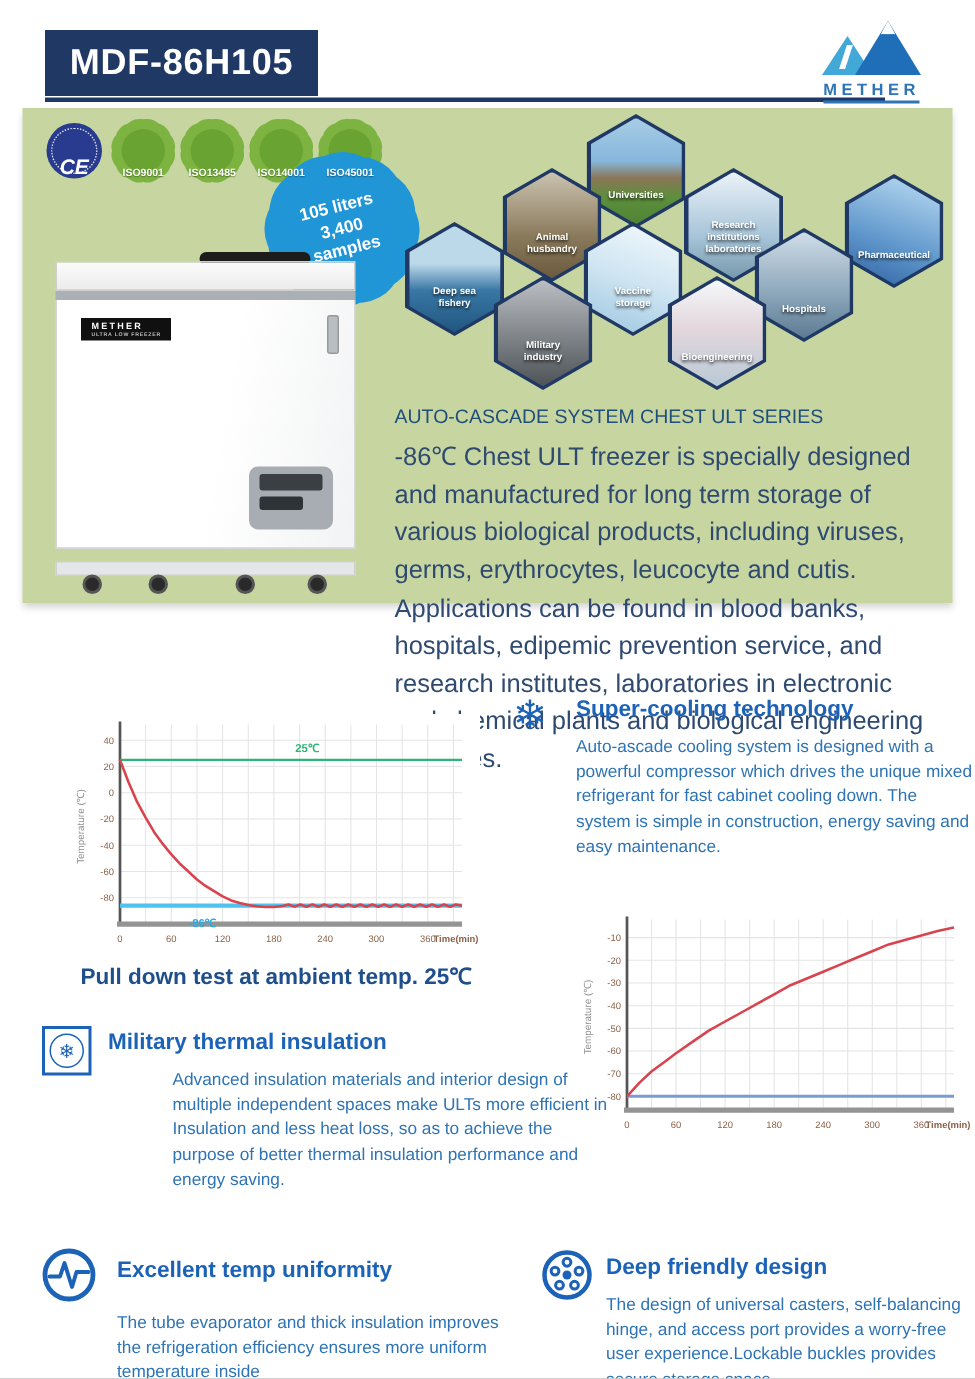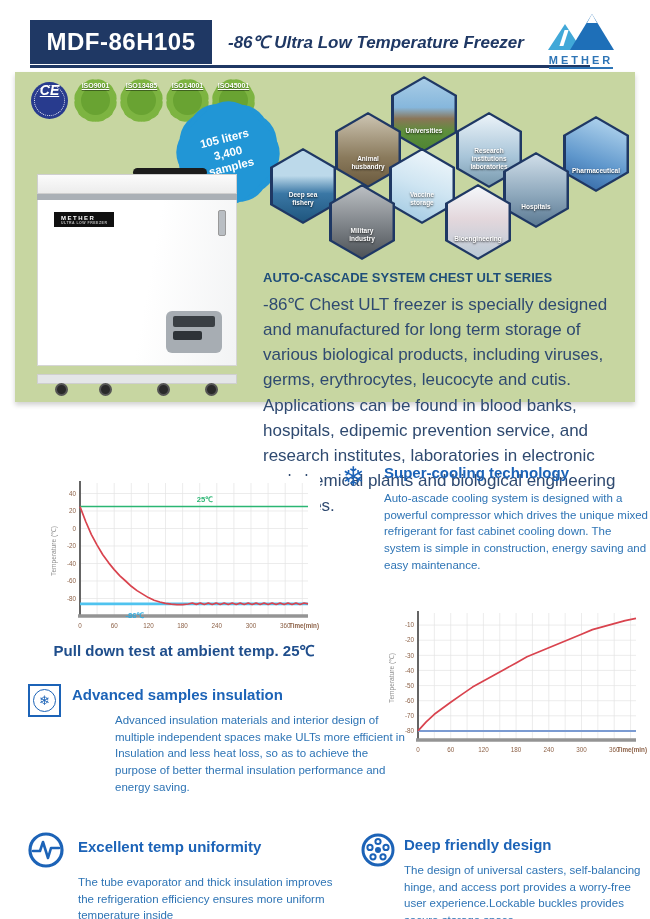--- a/index.html
+++ b/index.html
@@ -16,21 +16,21 @@
   .tri-left { left:10px; top:12px; width:34px; height:26px; background:#41A8D8; clip-path:polygon(50% 0,100% 100%,0 100%); }
   .tri-right { left:32px; top:2px; width:44px; height:36px; background:#1E6FB8; clip-path:polygon(50% 0,100% 100%,0 100%); }
   .tri-cap { left:49px; top:2px; width:10px; height:9px; background:#fff; clip-path:polygon(50% 0,100% 100%,0 100%); }
   .bolt { position:absolute; left:24px; top:18px; width:4px; height:16px; background:#fff; transform:skewX(-18deg); }
   .logo-text { font-size:11px; font-weight:bold; letter-spacing:3px; color:#2E75B6; border-bottom:2px solid #2E75B6; display:inline-block; padding-bottom:1px; }
 
   
   .green { position:absolute; left:15px; top:72px; width:620px; height:330px; background:#C7D6A1; box-shadow:0 3px 5px rgba(0,0,0,.18); }
 
   .certs { position:absolute; left:16px; top:10px; display:flex; gap:9px; align-items:center; }
-  .cert { position:relative; width:37px; height:37px; display:flex; align-items:flex-start; justify-content:center;text-decoration:underline; }
+  .cert { position:relative; width:37px; height:37px; display:flex; align-items:flex-end; justify-content:center; }
   .cert-ce { background:#283B8E; border-radius:50%; color:#fff; font-size:14px; font-weight:bold; font-style:italic; }
   .cert-ce::after { content:""; position:absolute; inset:3px; border-radius:50%; border:1px dotted rgba(255,255,255,.85); }
   .cert-iso { color:#fff; font-size:7px; font-weight:bold; }
   .cert-iso .petal, .cert-iso .petal::before, .cert-iso .petal::after { position:absolute; inset:0; background:#7DB441; border-radius:30%; content:""; }
   .cert-iso .petal::before { transform:rotate(30deg); }
   .cert-iso .petal::after { transform:rotate(60deg); }
   .cert-iso .core { position:absolute; inset:4px; background:#69A332; border-radius:50%; }
   .cert-iso .lbl { position:relative; z-index:2; text-shadow:0 1px 1px rgba(0,0,0,.4); }
 
   .burst { position:absolute; left:168px; top:36px; width:90px; height:90px; transform:rotate(-14deg); }
@@ -65,21 +65,21 @@
   .h-pharma .hex-in { background:linear-gradient(200deg,#bcdcf2,#5f97cc 60%,#2f62a0); }
   .h-sea .hex-in { background:linear-gradient(180deg,#bcd9ea 0 35%,#3a77a5 60%,#1f567e); }
   .h-vaccine .hex-in { background:linear-gradient(200deg,#f4f9fc,#cfe5f2 50%,#9cc6e0); }
   .h-hospital .hex-in { background:linear-gradient(180deg,#cfdde8,#8fa9bd 55%,#5c7a93); }
   .h-military .hex-in { background:linear-gradient(180deg,#babec2,#7d8287 55%,#4d5257); }
   .h-bio .hex-in { background:linear-gradient(180deg,#f4f7fa,#e3d7dc 45%,#b9c9d6); }
   .cdc-tag { position:absolute; top:18px; right:7px; background:#fff; color:#1d4e8a; font-size:8px; font-weight:bold; padding:1px 3px; border-radius:1px; }
 
   
   .intro { position:absolute; left:248px; top:198px; width:362px; }
-  .intro-title { font-size:13px; font-weight:bold; color:#1F4E79; margin-bottom:7px; }
+  .intro-title { font-size:13px; font-weight:normal; color:#1F4E79; margin-bottom:7px; }
   .intro-body { font-size:17px; color:#2F4A70; line-height:1.48; }
 
   
   .sys-badge { position:absolute; left:36px; top:414px; background:#24A4DF; color:#fff; font-weight:bold; font-size:13.5px; padding:6px 15px 7px; border-radius:6px; }
 
   
   svg text { font-family:"Liberation Sans", sans-serif; }
   .chart1 { position:absolute; left:48px; top:476px; }
   .chart1-caption { position:absolute; left:40px; top:640px; width:288px; text-align:center; font-size:15px; font-weight:bold; color:#1F4E8C; }
   .chart2 { position:absolute; left:386px; top:606px; }
@@ -94,21 +94,20 @@
   .wheel-icon { position:absolute; left:360px; top:832px; }
 </style>
 </head>
 <body>
 
 <div class="page">
 
   <div class="model-box">
     <span>MDF-86H105</span>
   </div>
-  <div class="header-title">-86℃ Ultra Low Temperature Freezer</div>
   <div class="header-rule"></div>
   <div class="logo">
     <div class="logo-tris">
       <div class="tri tri-left"></div>
       <div class="bolt"></div>
       <div class="tri tri-right"></div>
       <div class="tri tri-cap"></div>
     </div>
     <span class="logo-text">METHER</span>
   </div>
@@ -318,21 +317,21 @@
       <text x="28" y="127.12857142857143" text-anchor="end" font-size="6.3" fill="#8d6248">-80</text>
       <text x="261" y="146" text-anchor="end" font-size="6.3" font-weight="bold" fill="#8d6248">Time(min)</text>
       <text transform="rotate(-90 8 72)" x="8" y="72" text-anchor="middle" font-size="6.6" fill="#8f8f8f">Temperature (℃)</text>
       <polyline points="32.0,124.9 250.0,124.9" fill="none" stroke="#7B9BD2" stroke-width="2" stroke-linejoin="round"></polyline>
       <polyline points="32.0,124.9 40.2,115.9 48.3,108.3 56.5,102.3 64.7,96.2 75.6,88.6 86.5,81.1 97.4,75.0 108.3,69.0 119.2,62.9 130.1,56.9 141.0,50.8 151.9,46.3 162.8,41.8 173.7,37.2 184.6,32.7 195.5,28.2 206.4,23.6 217.3,20.6 228.2,17.6 239.1,14.6 250.0,12.3" fill="none" stroke="#D9434E" stroke-width="1.7" stroke-linejoin="round"></polyline>
     </svg>
 
   <div class="insul-icon">
       <span class="circ">❄</span>
     </div>
-  <div class="feat-title" style="left:72px; top:686px;">Advanced samples insulation</div>
+  <div class="feat-title" style="left:72px; top:686px;">Military thermal insulation</div>
   <div class="feat-body" style="left:87px; top:712px; width:296px;margin-left:28px;">Advanced insulation materials and interior design of multiple independent spaces make ULTs more efficient in Insulation and less heat loss, so as to achieve the purpose of better thermal insulation performance and energy saving.</div>
 
   <svg class="pulse-icon" width="40" height="40" viewBox="0 0 40 40">
     <circle cx="20" cy="20" r="16" fill="none" stroke="#1C63B7" stroke-width="3.2"></circle>
     <polyline points="7,21 14,21 17,12 22,28 25,18 33,18" fill="none" stroke="#1C63B7" stroke-width="2.6" stroke-linejoin="round" stroke-linecap="round"></polyline>
   </svg>
   <div class="feat-title" style="left:78px; top:838px;">Excellent temp uniformity</div>
   <div class="feat-body" style="left:78px; top:874px; width:262px;">The tube evaporator and thick insulation improves the refrigeration efficiency ensures more uniform temperature inside</div>
 
   <svg class="wheel-icon" width="36" height="36" viewBox="0 0 36 36">

